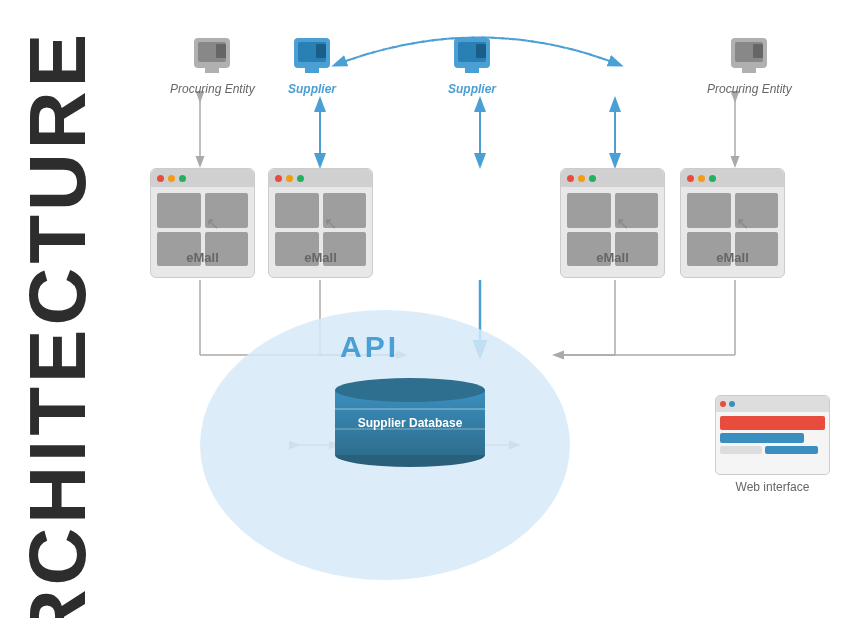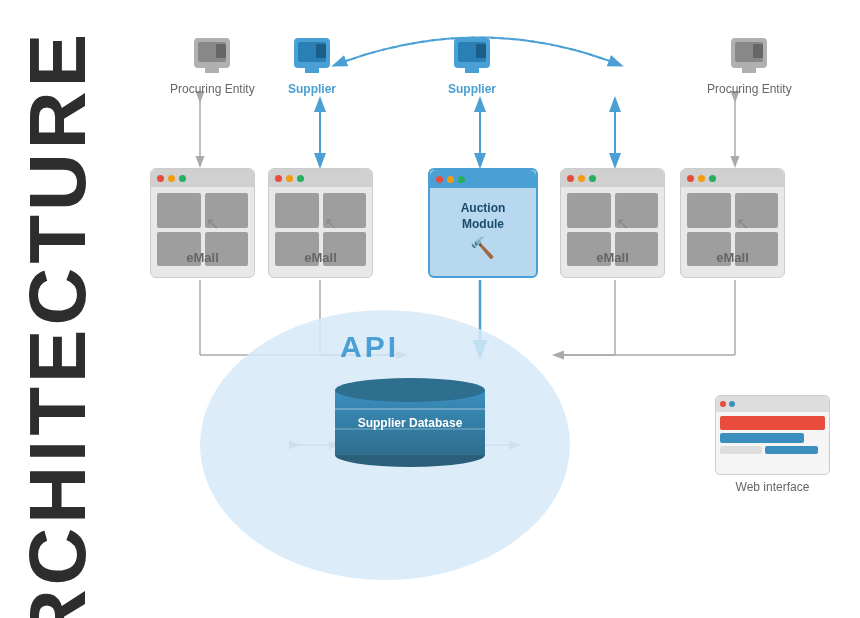--- a/index.html
+++ b/index.html
@@ -91,20 +91,21 @@
       display: flex;
       flex-direction: column;
       align-items: center;
       gap: 4px;
     }
     .entity-label {
       font-size: 12px;
       color: #666;
       text-align: center;
       white-space: nowrap;
+      font-style: italic;
     }
     .entity-label.blue {
       color: #4a9fd4;
       font-weight: bold;
     }
     .web-titlebar {
       height: 16px;
       background: #ddd;
       border-radius: 5px 5px 0 0;
       display: flex;
@@ -268,31 +269,20 @@
       <div class="browser-block"></div>
       <div class="browser-block"></div>
       <div class="browser-block"></div>
     </div>
     <div style="position:absolute;bottom:12px;left:0;right:0;text-align:center;font-size:13px;font-weight:bold;color:#666;">
       <span>eMall</span>
     </div>
     <div class="cursor-icon" style="top:45px;left:55px;">↖</div>
   </div>
 
-  <div class="browser-window auction-style" style="left:318px;top:168px;width:110px;height:110px;">
-    <div class="browser-titlebar">
-      <div class="browser-dot dot-red"></div>
-      <div class="browser-dot dot-yellow"></div>
-      <div class="browser-dot dot-green"></div>
-    </div>
-    <div style="padding:8px;height:85px;display:flex;flex-direction:column;align-items:center;justify-content:center;gap:4px;">
-      <div style="font-size:12px;font-weight:bold;color:#1a4a6a;text-align:center;line-height:1.3;">Auction<br>Module</div>
-      <div style="font-size:20px;">🔨</div>
-    </div>
-  </div>
 
   <div class="browser-window" style="left:450px;top:168px;width:105px;height:110px;">
     <div class="browser-titlebar">
       <div class="browser-dot dot-red"></div>
       <div class="browser-dot dot-yellow"></div>
       <div class="browser-dot dot-green"></div>
     </div>
     <div class="browser-body" style="height:85px;">
       <div class="browser-block"></div>
       <div class="browser-block"></div>

